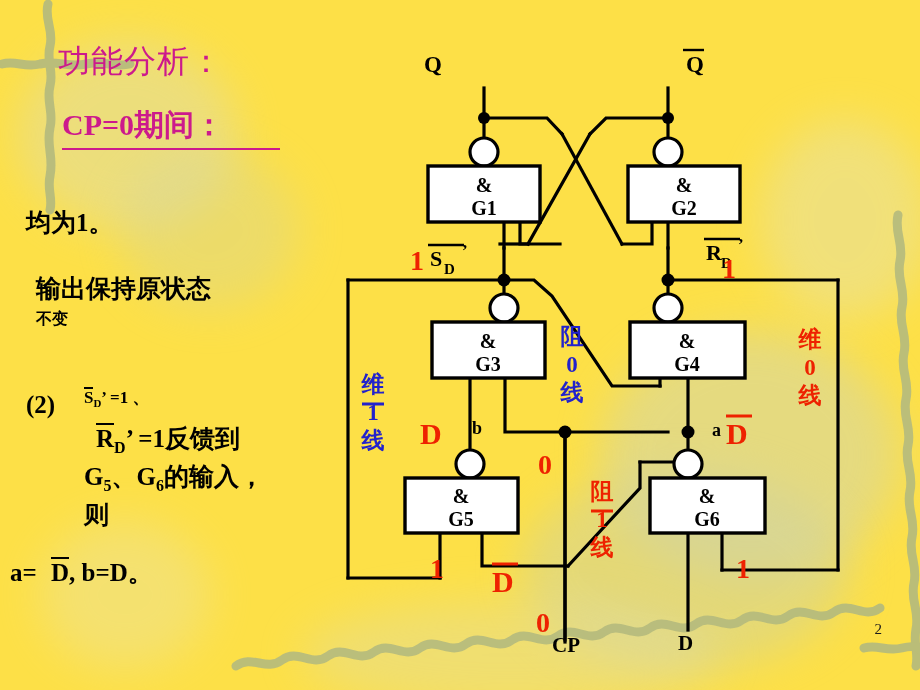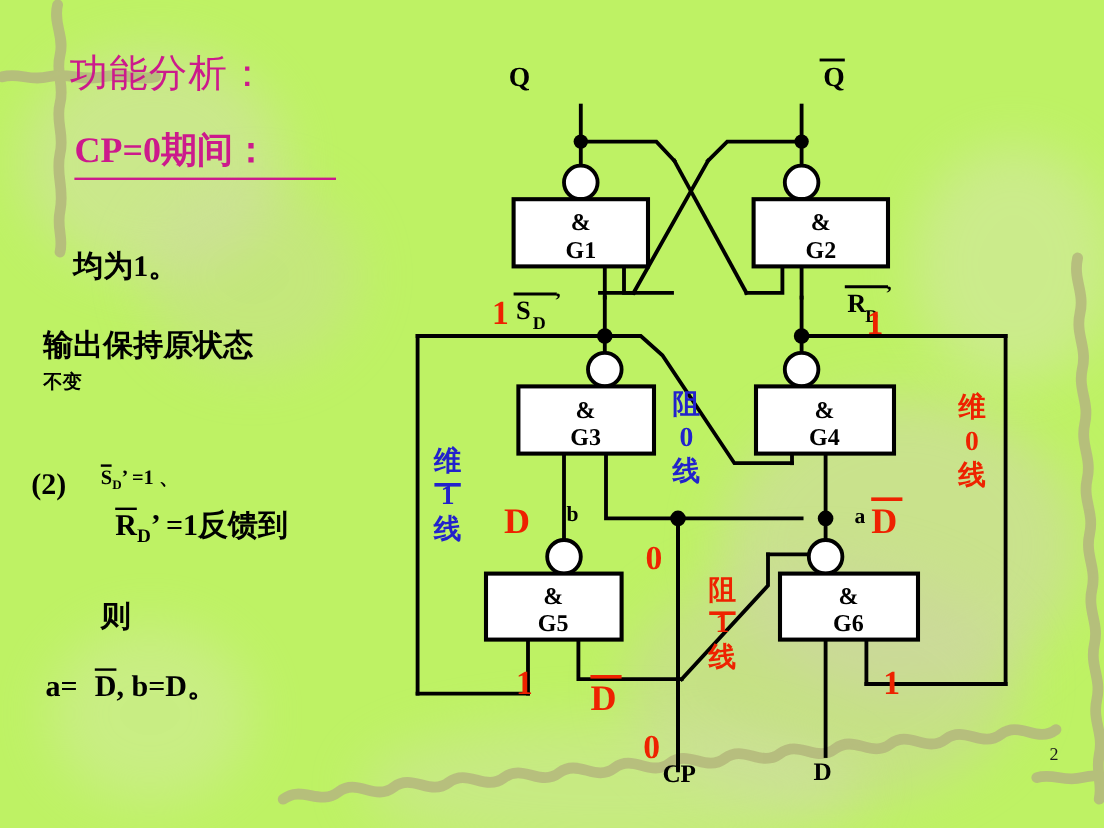--- a/index.html
+++ b/index.html
@@ -5,21 +5,21 @@
 <style>
   html, body {
     margin: 0;
     padding: 0;
     background: #ffffff;
   }
   #slide {
     position: relative;
     width: 920px;
     height: 690px;
-    background: #bef264;
+    background: #fde047;
     overflow: hidden;
     font-family: "Liberation Serif", "DejaVu Serif", serif;
   }
 
   
   .bg-blob {
     position: absolute;
     border-radius: 50%;
     filter: blur(22px);
     opacity: 0.55;
@@ -75,21 +75,21 @@
     font-family: "Liberation Serif", "DejaVu Serif", serif;
     line-height: 1.18;
   }
   .p1 { left: 26px; top: 172px; font-size: 25px; width: 360px; }
   .p1b { left: 36px; top: 274px; font-size: 25px; width: 340px; line-height: 1.2;}
   .p2-num { left: 26px; top: 390px; font-size: 25px; }
   .p2-l1 { left: 84px; top: 388px; font-size: 17px; white-space: nowrap;}
   .p2-l2 { left: 96px; top: 424px; font-size: 25px; white-space: nowrap;}
   .p2-l3 { left: 84px; top: 462px; font-size: 25px; white-space: nowrap;}
   .p2-l4 { left: 84px; top: 500px; font-size: 25px; white-space: nowrap;}
-  .p3 { left: 38px; top: 558px; font-size: 25px; white-space: nowrap;}
+  .p3 { left: 10px; top: 558px; font-size: 25px; white-space: nowrap;}
 
   .ovl { position: relative; display:inline-block; }
   .ovl::before {
     content: "";
     position: absolute;
     left: 0; right: 0; top: -1px;
     height: 2px; background: currentColor;
   }
   sub { font-size: 0.64em; }
 
@@ -149,34 +149,37 @@
     </g>
   </svg>
 
   <div class="txt-col">
 
     <div class="heading-1">功能分析：</div>
 
     <div class="heading-2">CP=0期间：</div>
     <div class="heading-2-underline"></div>
 
-    <div class="para" style="left:26px;top:208px;font-size:25px;margin-left:35px;">均为1。</div>
+    <div class="para" style="left:26px;top:208px;font-size:25px;">均为1。</div>
     <div class="para p1b">输出保持原状态</div>
     <div class="para" style="left:36px;top:310px;font-size:16px;">不变</div>
 
     <div class="para p2-num">(2)</div>
 
     <div class="para p2-l1">
       <span class="ovl"><span>S</span></span><sub>D</sub><span>’ =1 、</span>
     </div>
 
     <div class="para p2-l2">
       <span class="ovl"><span>R</span></span><sub>D</sub><span>’ =1反馈到</span>
     </div>
 
+    <div class="para p2-l3">
+      <span>G</span><sub>5</sub><span>、</span><span>G</span><sub>6</sub><span>的输入，</span>
+    </div>
 
     <div class="para p2-l4">则</div>
 
     <div class="para p3">
       <span>a=</span>
       <span class="ovl" style="margin-left:8px;"><span>D</span></span><span>, b=D。</span>
     </div>
   </div>
 
   <svg id="circuit" width="920" height="690" viewBox="0 0 920 690">

